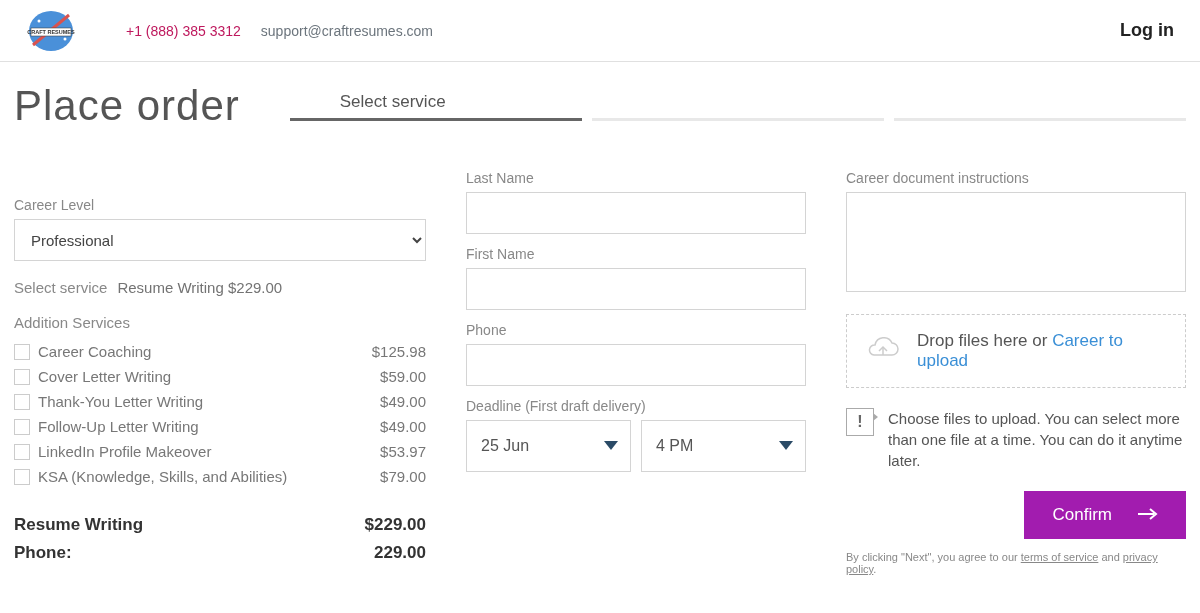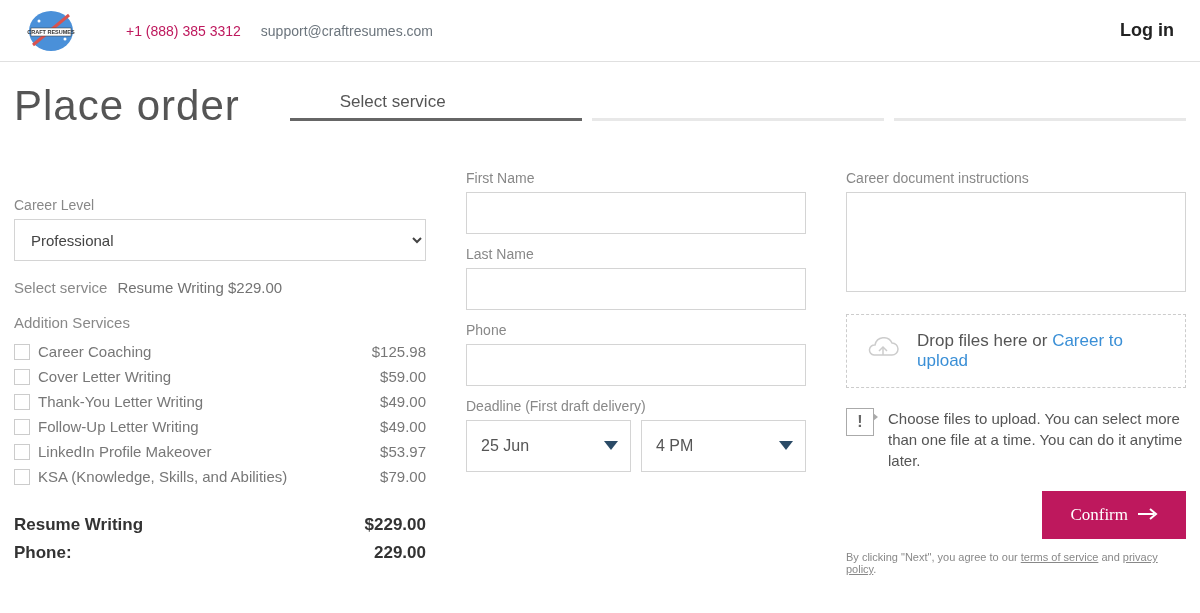--- a/index.html
+++ b/index.html
@@ -64,22 +64,22 @@
 .drop-text { color: #555; font-size: 17px; }
 .drop-link { color: #3a8fd6; }
 
 .info-row { display: flex; gap: 14px; margin-top: 20px; align-items: flex-start; }
 .info-icon { width: 28px; height: 28px; border: 1px solid #aaa; display: flex; align-items: center; justify-content: center; font-weight: bold; color: #666; flex-shrink: 0; position: relative; }
 .info-icon::after { content: ""; position: absolute; right: -5px; top: 4px; width: 0; height: 0; border-top: 4px solid transparent; border-bottom: 4px solid transparent; border-left: 5px solid #aaa; }
 .info-text { color: #555; font-size: 15px; line-height: 1.4; }
 
 .confirm-wrap { text-align: right; margin-top: 20px; }
 .confirm-btn {
-  background: #be185d; color: #fff; border: none; padding: 14px 28px;
-  font-size: 17px; cursor: pointer; display: inline-flex; align-items: center; gap: 10px; font-family: Liberation Serif, serif;
+  background: #a21caf; color: #fff; border: none; padding: 14px 28px;
+  font-size: 17px; cursor: pointer; display: inline-flex; align-items: center; gap: 26px;
 }
 .confirm-btn svg { width: 20px; height: 12px; }
 
 .terms { font-size: 11px; color: #888; margin-top: 12px; text-align: left; }
 .terms a { color: #888; text-decoration: underline; }
 
 .step-wrap { display: flex; flex-direction: column; flex: 1; margin-left: 50px; }
 </style>
 </head>
 <body>
@@ -168,25 +168,25 @@
         </div>
         <div class="total-row">
           <span class="name">Phone:</span>
           <span class="price">229.00</span>
         </div>
       </div>
     </div>
 
     <div class="col-mid">
       <div class="field-group">
+        <div class="label">Last Name</div>
+        <input class="text-input" style="">
+      </div>
+      <div class="field-group">
         <div class="label">First Name</div>
-        <input class="text-input" style="">
-      </div>
-      <div class="field-group">
-        <div class="label">Last Name</div>
         <input class="text-input" style="">
       </div>
       <div class="field-group">
         <div class="label">Phone</div>
         <input class="text-input" style="">
       </div>
       <div class="field-group">
         <div class="label">Deadline (First draft delivery)</div>
         <div class="deadline-row">
           <div class="date-select">

